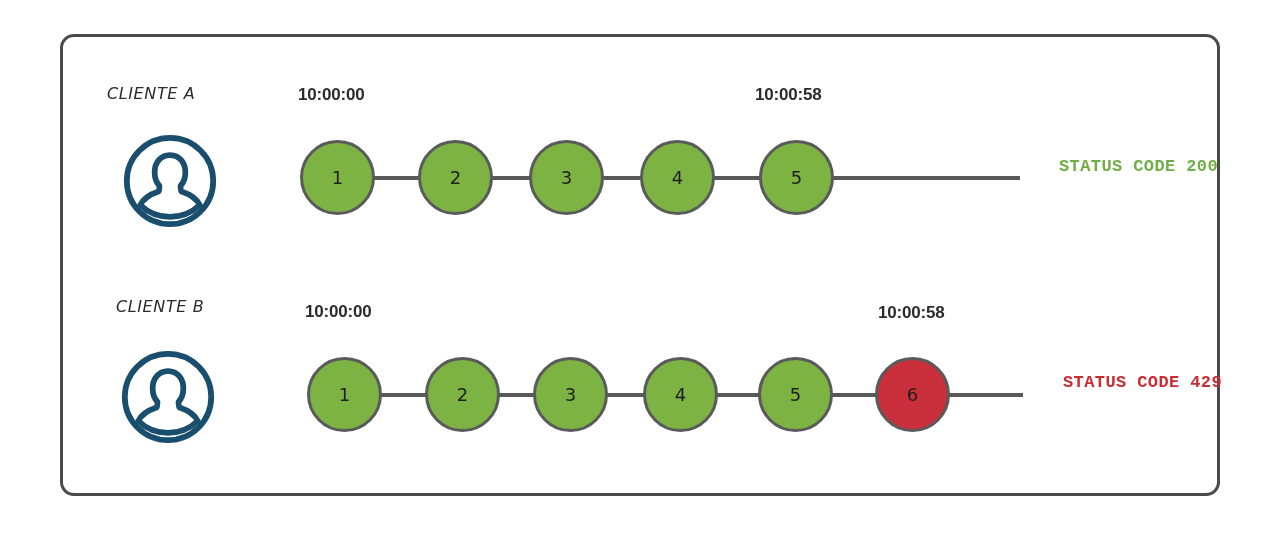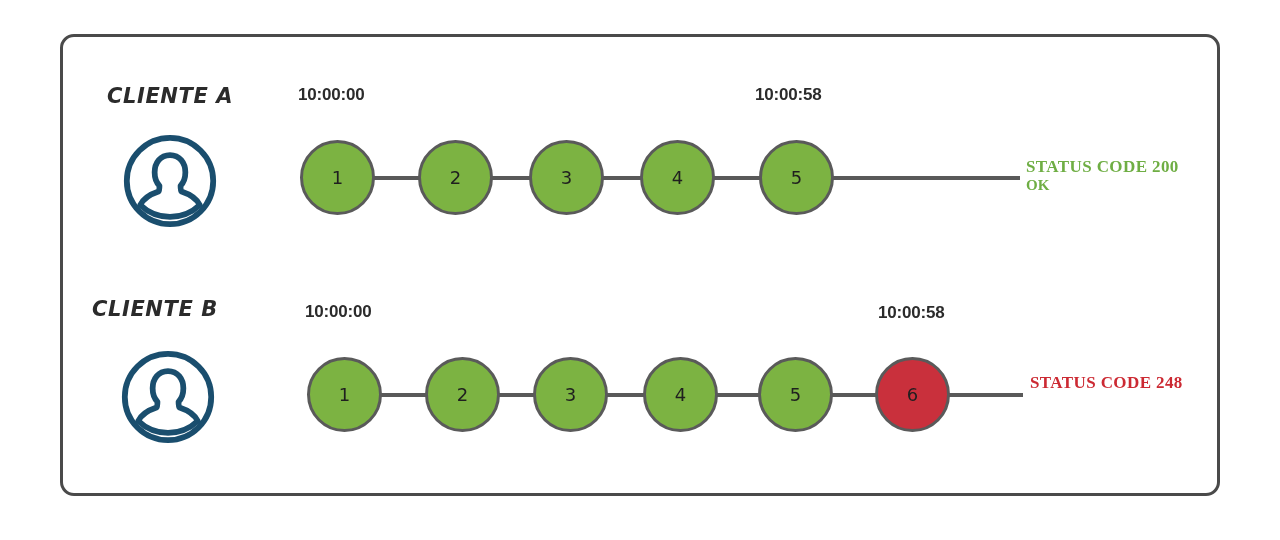--- a/index.html
+++ b/index.html
@@ -31,29 +31,29 @@
     border: 3px solid #4a4a4a;
     border-radius: 14px;
     box-sizing: border-box;
     background: transparent;
   }
 
   
   .client-label {
     position: absolute;
     font-family: "DejaVu Sans", sans-serif;
-    font-size: 21px;
+    font-size: 16px;
     font-style: italic;
-    font-weight: 700;
+    font-weight: 400;
     letter-spacing: 0.6px;
     color: #2b2b2b;
     white-space: nowrap;
   }
   .client-label.a { left: 107px; top: 84px; }
-  .client-label.b { left: 92px; top: 297px; }
+  .client-label.b { left: 116px; top: 297px; }
 
   
   .avatar {
     position: absolute;
     width: 96px;
     height: 96px;
   }
   .avatar.a { left: 122px; top: 133px; }
   .avatar.b { left: 120px; top: 349px; }
 
@@ -104,25 +104,26 @@
     font-size: 18px;
     color: #1f1f1f;
     line-height: 1;
   }
   .node.ok  { background: #7cb342; }
   .node.err { background: #c9303c; }
 
   
   .status {
     position: absolute;
-    text-align: left;
-    font-family: Liberation Serif, serif;
+    text-align: center;
+    font-family: Liberation Mono, monospace;
     font-weight: 700;
     white-space: nowrap;
     line-height: 1.18;
+    margin-left: 33px;
   }
   .status .line1 { display: block; font-size: 17px; letter-spacing: 0.4px; }
   .status .line2 { display: block; font-size: 15px; letter-spacing: 0.2px; }
 
   .status.ok  { left: 1026px; top: 157px; color: #6fae44; }
   .status.err { left: 1030px; top: 373px; color: #cc2a33; }
   .status.err .line2 { font-size: 16px; }
 </style>
 </head>
 <body>
@@ -156,21 +157,20 @@
     <div class="chain-line"></div>
     <div class="node ok" style="left:4px;">1</div>
     <div class="node ok" style="left:122px;">2</div>
     <div class="node ok" style="left:233px;">3</div>
     <div class="node ok" style="left:344px;">4</div>
     <div class="node ok" style="left:463px;">5</div>
   </div>
 
   <div class="status ok">
     <span class="line1">STATUS CODE 200</span>
-    <span class="line2">OK</span>
   </div>
 
   <div class="client-label b">CLIENTE B</div>
 
   <div class="avatar b">
     <svg viewBox="0 0 100 100" width="96" height="96" aria-hidden="true">
       <circle cx="50" cy="50" r="45" fill="none" stroke="#1a4e6e" stroke-width="6"></circle>
       <path d="M50 23
                c -10 0 -16 8 -16 18
                c 0 6 2 11 5 14
@@ -191,16 +191,16 @@
     <div class="chain-line"></div>
     <div class="node ok" style="left:4px;">1</div>
     <div class="node ok" style="left:122px;">2</div>
     <div class="node ok" style="left:230px;">3</div>
     <div class="node ok" style="left:340px;">4</div>
     <div class="node ok" style="left:455px;">5</div>
     <div class="node err" style="left:572px;">6</div>
   </div>
 
   <div class="status err">
-    <span class="line1">STATUS CODE 248</span>
+    <span class="line1">STATUS CODE 429</span>
   </div>
 
 </div>
 
 </body></html>

